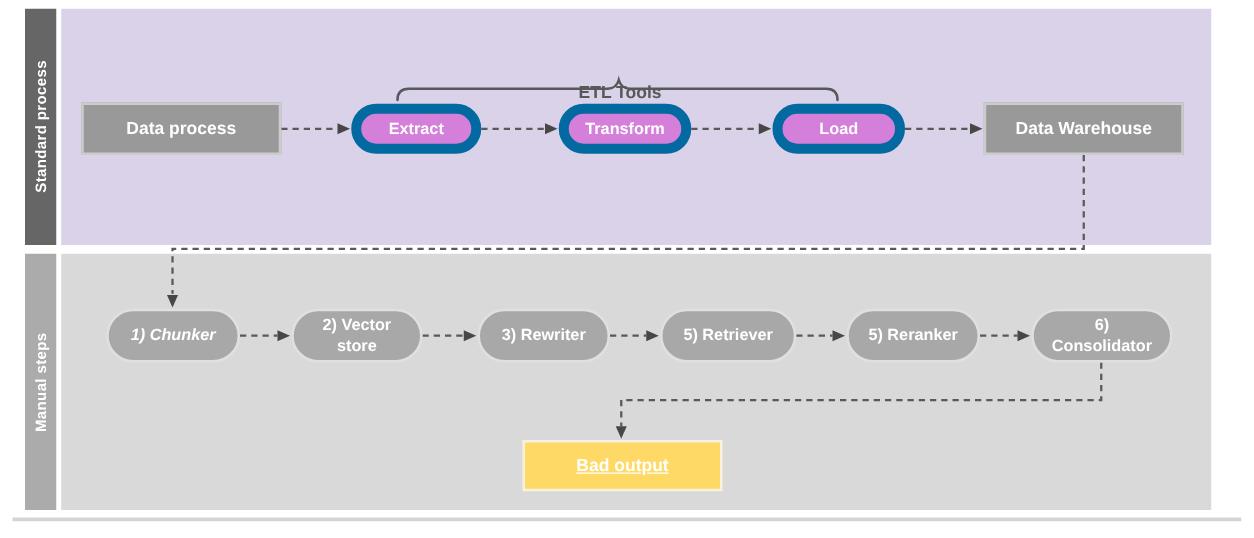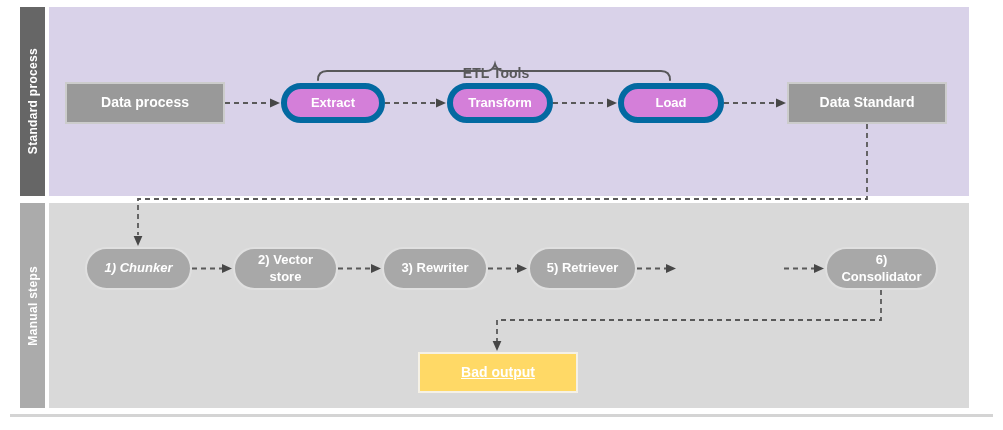--- a/index.html
+++ b/index.html
@@ -50,21 +50,21 @@
     padding: 0 8px;
     z-index: 3;
   }
   .proc-box {
     background: #999999;
     border: 2px solid #cccccc;
     font-size: 14px;
   }
   .etl-pill {
     background: #d47fd9;
-    border: 6px solid #0369a1;
+    border: 8px solid #0369a1;
     border-radius: 21px;
   }
   .manual-pill {
     background: #a8a8a8;
     border: 2px solid #e0e0e0;
     border-radius: 22px;
   }
   .bad-box {
     background: #ffd966;
     border: 2px solid #f5f1e6;
@@ -131,24 +131,25 @@
     </g>
     <path d="M318 80 Q318 71 327 71 H486 Q493 71 495 64 Q497 71 504 71 H661 Q670 71 670 80" fill="none" stroke="#58585a" stroke-width="2" stroke-linecap="round"></path>
   </svg>
 
   <div class="brace-label">ETL Tools</div>
 
   <div class="node proc-box" style="left:65px; top:82px; width:160px; height:42px;">Data process</div>
   <div class="node etl-pill" style="left:281px; top:83px; width:104px; height:40px;">Extract</div>
   <div class="node etl-pill" style="left:447px; top:83px; width:106px; height:40px;">Transform</div>
   <div class="node etl-pill" style="left:618px; top:83px; width:106px; height:40px;">Load</div>
-  <div class="node proc-box" style="left:787px; top:82px; width:160px; height:42px;">Data Standard</div>
+  <div class="node proc-box" style="left:787px; top:82px; width:160px; height:42px;">Data Warehouse</div>
 
   <div class="node manual-pill" style="left:85px; top:247px; width:107px; height:43px;font-style:italic;">1) Chunker</div>
   <div class="node manual-pill" style="left:233px; top:247px; width:105px; height:43px;">2) Vector store</div>
   <div class="node manual-pill" style="left:382px; top:247px; width:106px; height:43px;">3) Rewriter</div>
   <div class="node manual-pill" style="left:528px; top:247px; width:109px; height:43px;">5) Retriever</div>
+  <div class="node manual-pill" style="left:677px; top:247px; width:107px; height:43px;">5) Reranker</div>
   <div class="node manual-pill" style="left:825px; top:247px; width:113px; height:43px;">6) Consolidator</div>
   <div class="node bad-box" style="left:418px; top:352px; width:160px; height:41px;text-decoration:underline;">Bad output</div>
 
   <div class="bottom-rule"></div>
 
 </div>
 
 </body></html>

